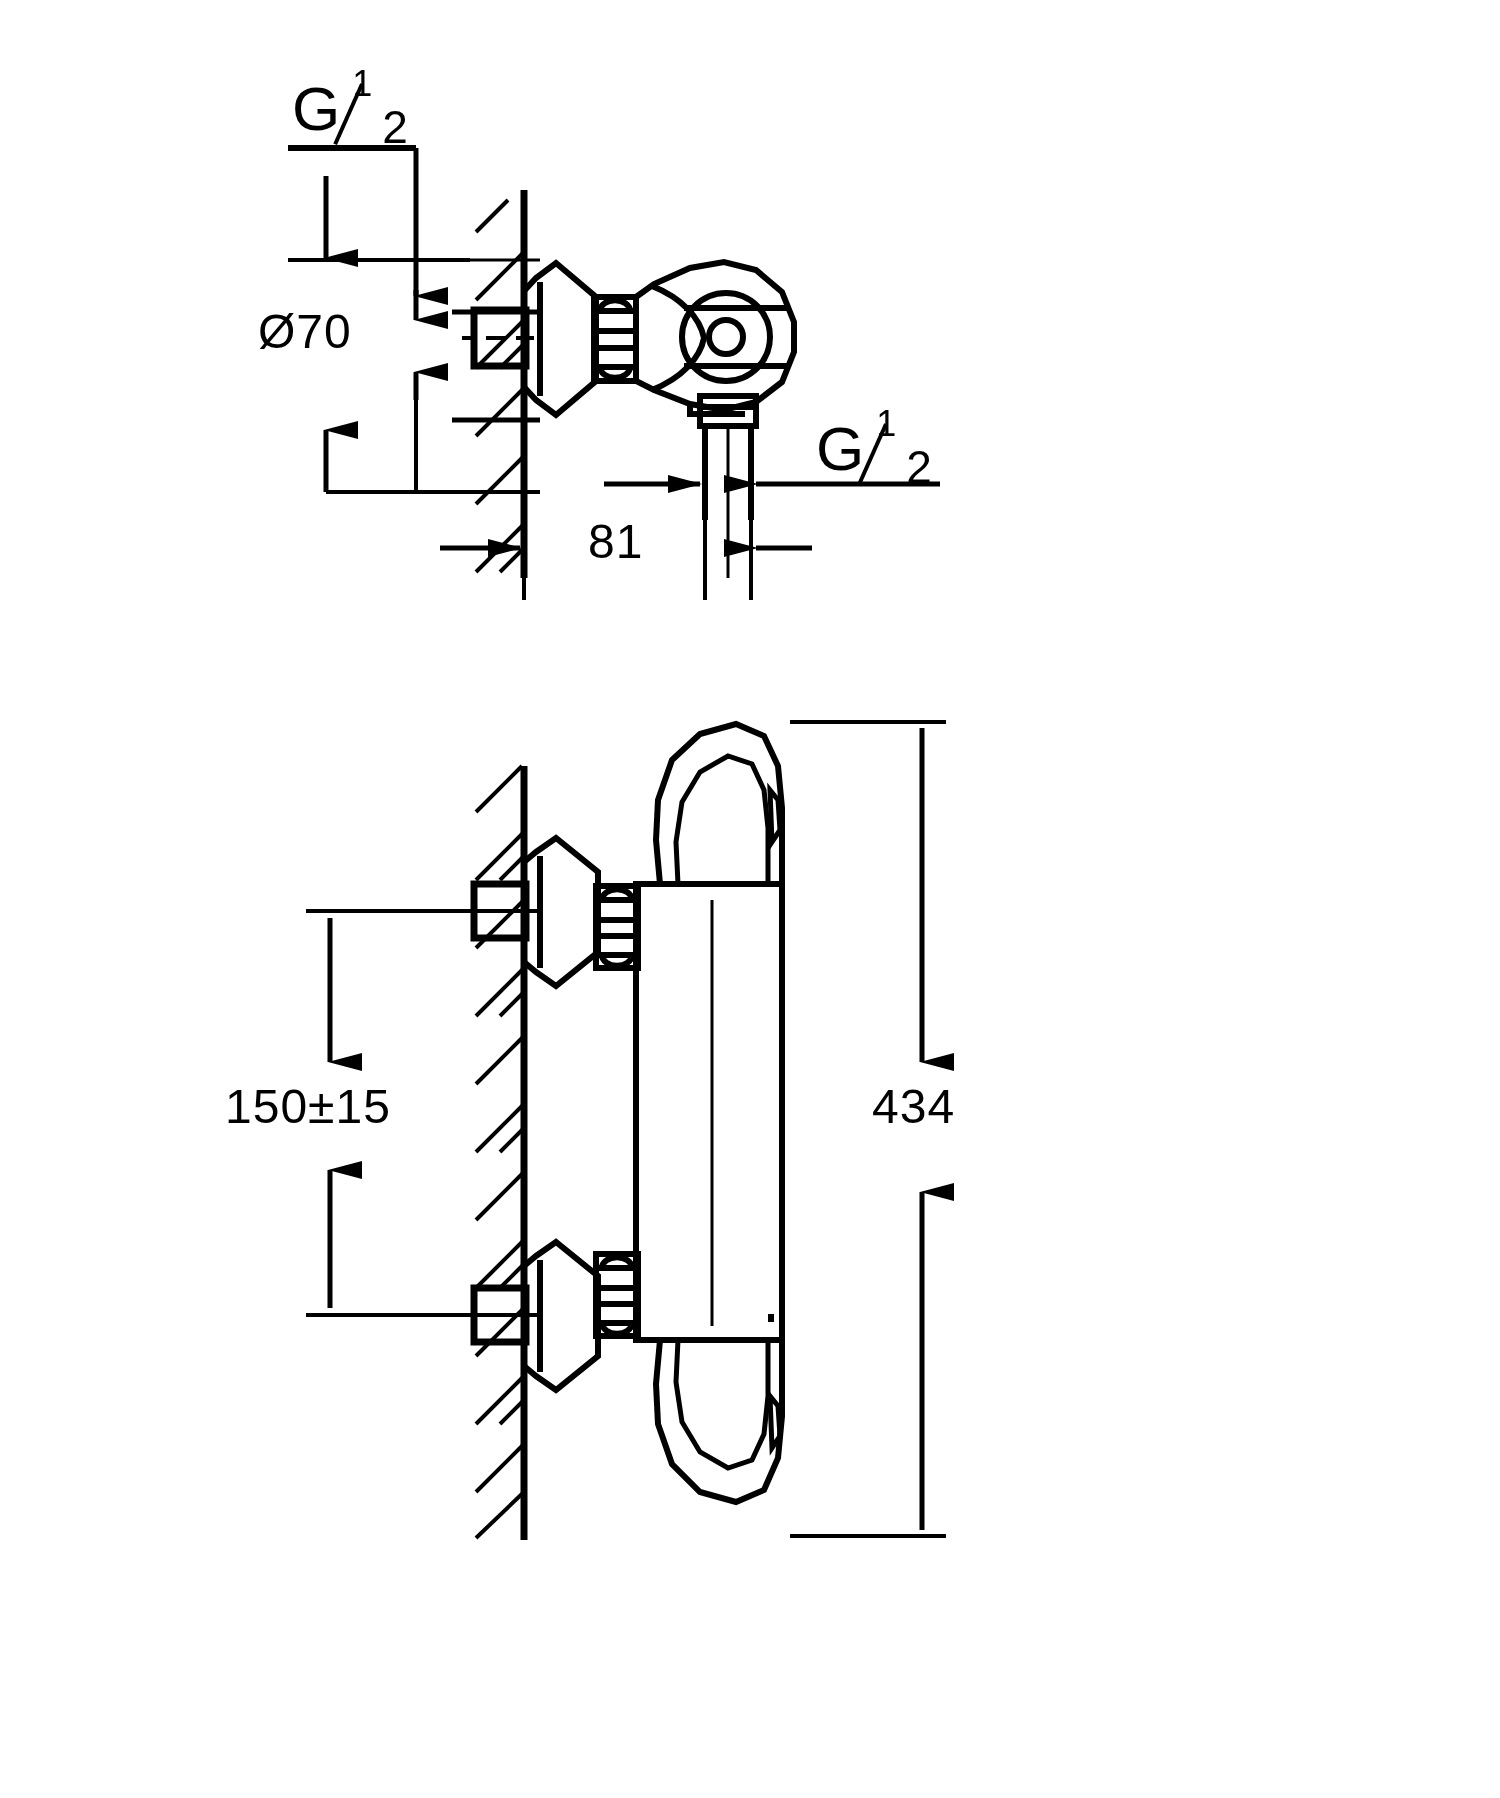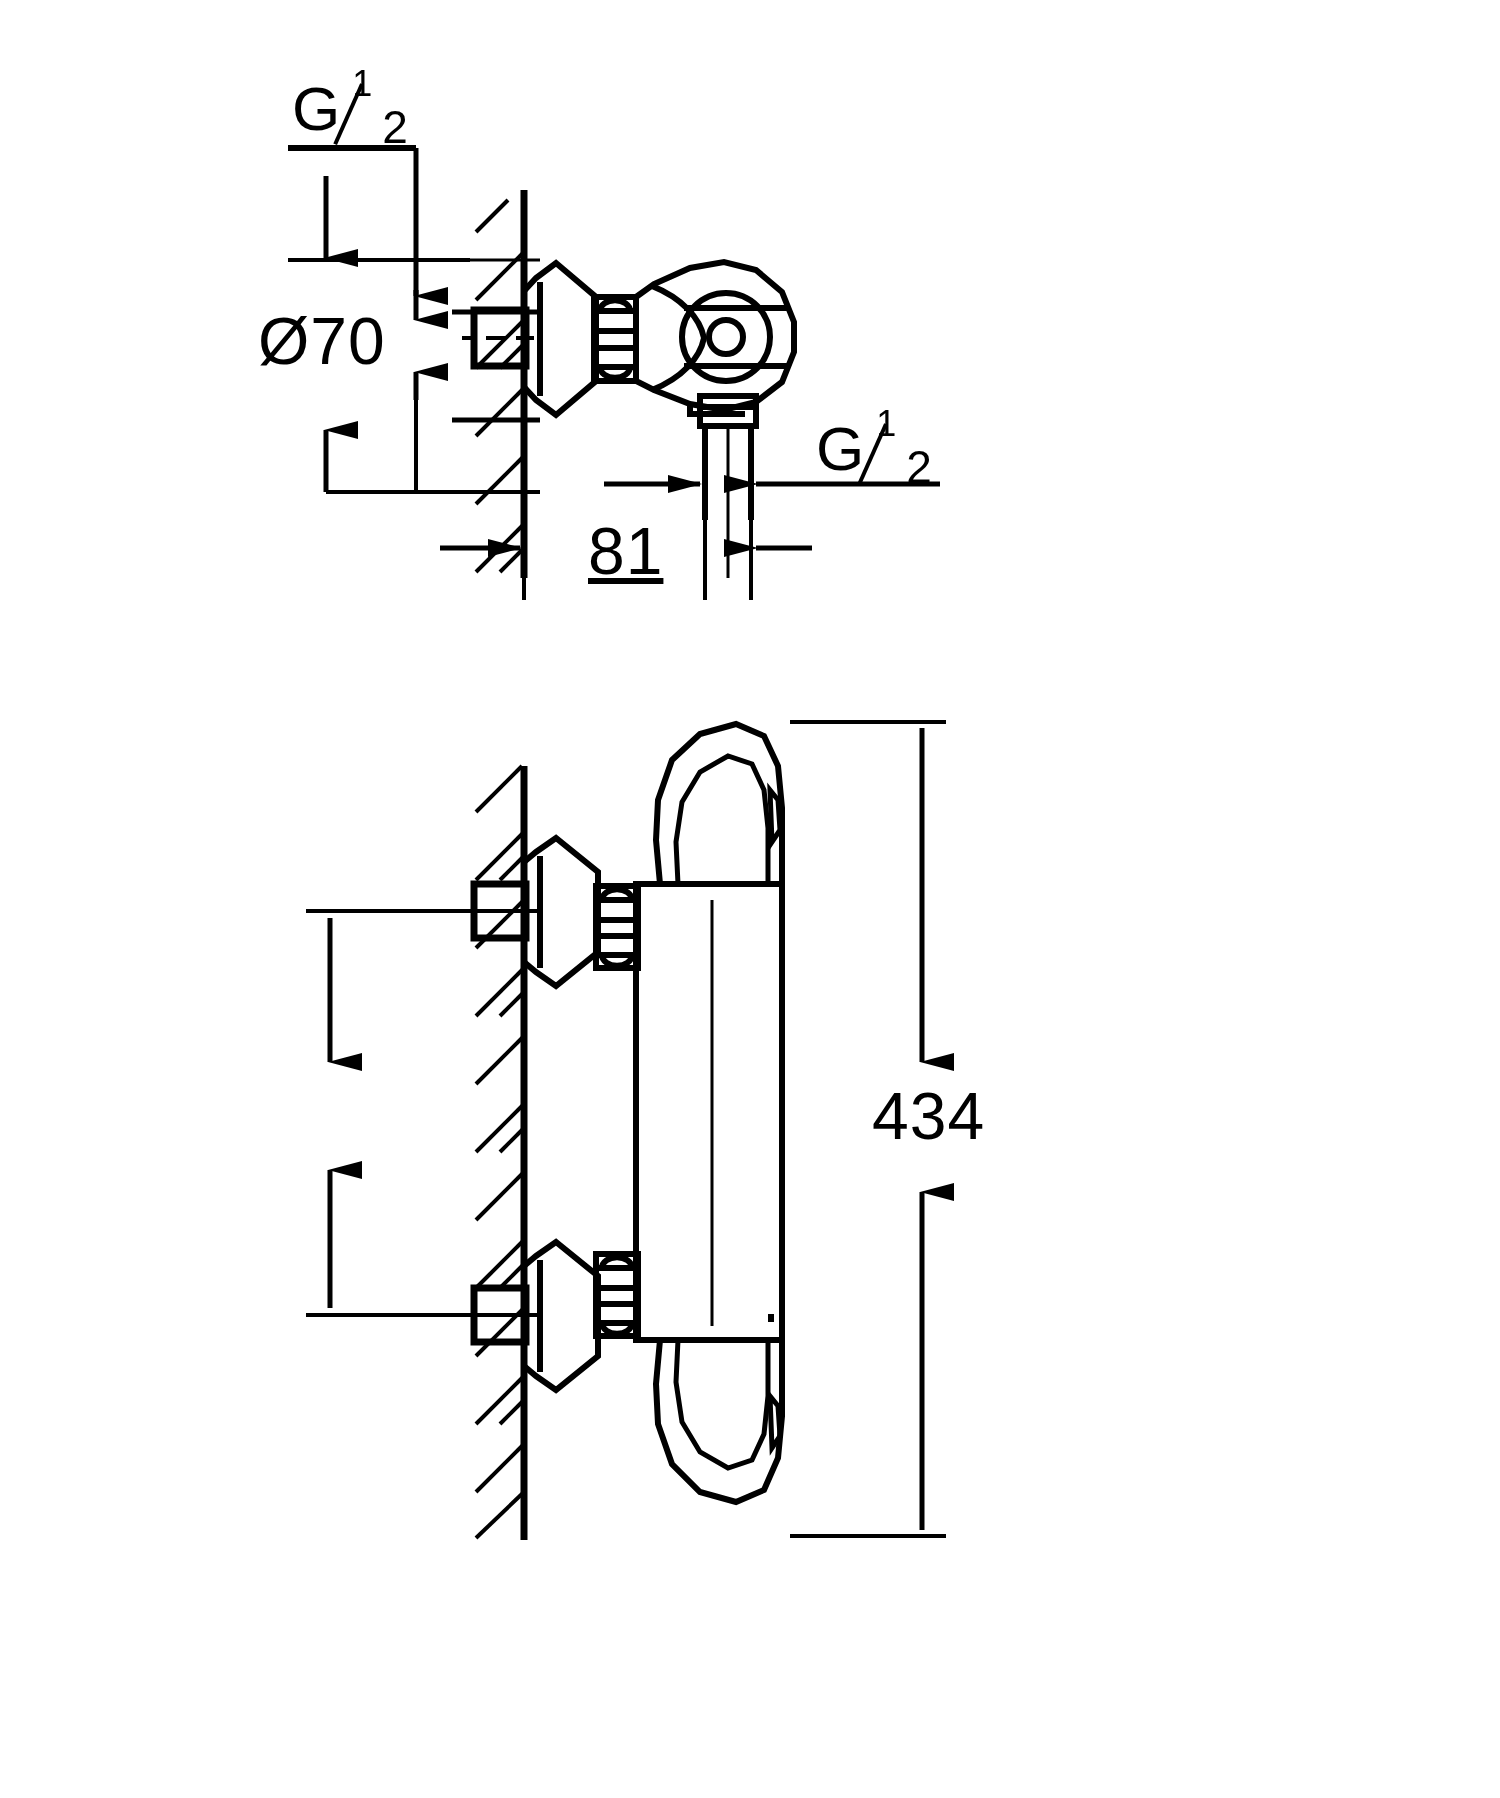--- a/index.html
+++ b/index.html
@@ -12,21 +12,21 @@
   #stage{position:relative;width:1500px;height:1798px;background:#fff;}
   svg#drawing{position:absolute;left:0;top:0;width:1500px;height:1798px;display:block;}
   .lbl{
     position:absolute;
     font-family:"Liberation Sans", sans-serif;
     color:#000;
     white-space:nowrap;
     line-height:1;
     user-select:none;
   }
-  .dim-txt-big{font-size:66px;letter-spacing:1px;}
+  .dim-txt-big{font-size:48px;letter-spacing:1px;}
   .gfrac{display:inline-flex;align-items:flex-start;font-size:62px;}
   .gfrac .gletter{font-size:62px;line-height:1;}
   .gfrac .frac{
     display:inline-block;
     position:relative;
     width:72px;height:74px;
     margin-left:10px;
   }
   .gfrac .frac .num{
     position:absolute;left:2px;top:-12px;font-size:36px;line-height:1;
@@ -267,29 +267,30 @@
       <span class="frac">
         <span class="num">1</span>
         <span class="bar"></span>
         <span class="den">2</span>
       </span>
     </span>
   </div>
 
   <div class="lbl dim-txt-big" style="left:258px;top:308px;">Ø70</div>
 
-  <div class="lbl dim-txt-big" style="left:588px;top:518px;text-decoration:underline;">81</div>
+  <div class="lbl dim-txt-big" style="left:588px;top:518px;">81</div>
 
   <div class="lbl" style="left:816px;top:418px;">
     <span class="gfrac">
       <span class="gletter">G</span>
       <span class="frac">
         <span class="num">1</span>
         <span class="bar"></span>
         <span class="den">2</span>
       </span>
     </span>
   </div>
 
+  <div class="lbl dim-txt-big" style="left:225px;top:1083px;">150±15</div>
 
   <div class="lbl dim-txt-big" style="left:872px;top:1083px;">434</div>
 
 </div>
 
 </body></html>

